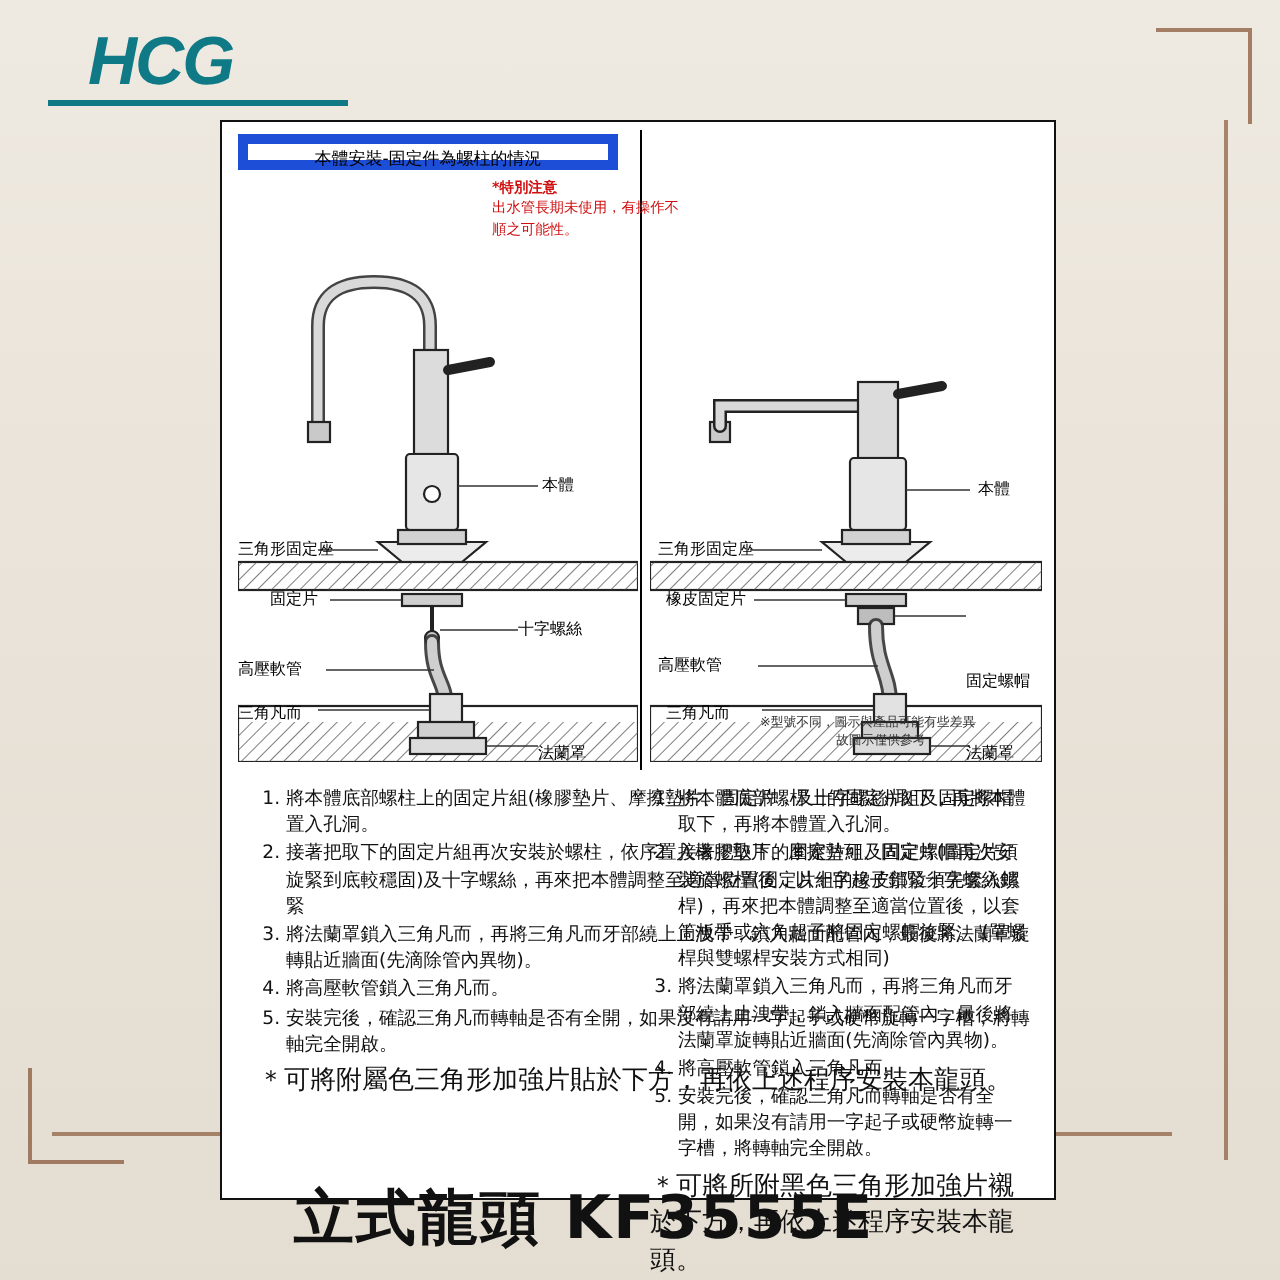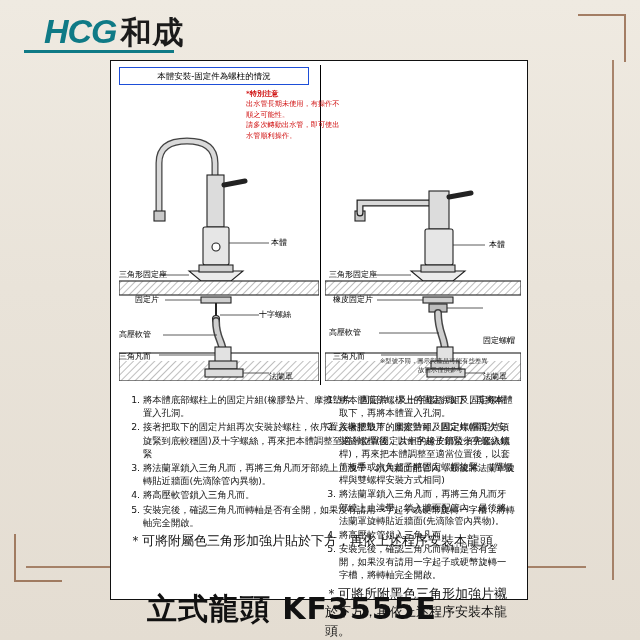--- a/index.html
+++ b/index.html
@@ -41,21 +41,21 @@
 
   
   .card{
     position:absolute;left:110px;top:60px;width:418px;height:540px;
     background:#ffffff;border:1px solid #111;box-sizing:border-box;
   }
   .card-inner{position:relative;width:100%;height:100%;}
 
   
   .panel-hd{
-    position:absolute;border:1px solid #1d4ed8;background:#fff;
+    position:absolute;border:5px solid #1d4ed8;background:#fff;
     font-family:"DejaVu Sans",sans-serif;
     font-size:8.5px;color:#000;padding:3px 4px;box-sizing:border-box;
     text-align:center;line-height:1.2;
   }
   .hd-left{left:8px;top:6px;width:190px;height:18px;}
   .hd-right{left:222px;top:6px;width:186px;height:18px;}
 
   
   .mid-div{position:absolute;left:209px;top:4px;width:1px;height:320px;background:#000;}
 
@@ -102,35 +102,33 @@
 
 <div class="page">
 
   <div class="bracket bk-tr"></div>
   <div class="bracket bk-bl"></div>
   <div class="vline"></div>
   <div class="hline"></div>
 
   <div class="logo">
     <span class="hcg">HCG</span>
-    <span class="cn">和成</span>
   </div>
   <div class="logo-underline"></div>
 
   <div class="card">
     <div class="card-inner">
 
       <div class="mid-div"></div>
 
       <div class="panel-hd hd-left">本體安裝-固定件為螺柱的情況</div>
 
       <div class="note">
         <div class="t">*特別注意</div>
         <div>出水管長期未使用，有操作不順之可能性。</div>
-        <div>請多次轉動出水管，即可使出水管順利操作。</div>
       </div>
 
       <svg class="drw" style="left:8px;top:24px;" width="200" height="296" viewBox="0 0 200 296">
         <g fill="none" stroke="#222" stroke-width="1.1">
 
           <path d="M40 128 L40 78 Q40 56 68 56 Q96 56 96 78 L96 90" stroke="#222" stroke-width="7" stroke-linecap="round" fill="none" opacity="0.85"></path>
           <path d="M40 128 L40 78 Q40 56 68 56 Q96 56 96 78 L96 90" stroke="#d9d9d9" stroke-width="4.5" stroke-linecap="round" fill="none"></path>
 
           <rect x="35" y="126" width="11" height="10" fill="#c9c9c9" stroke="#222"></rect>
 

